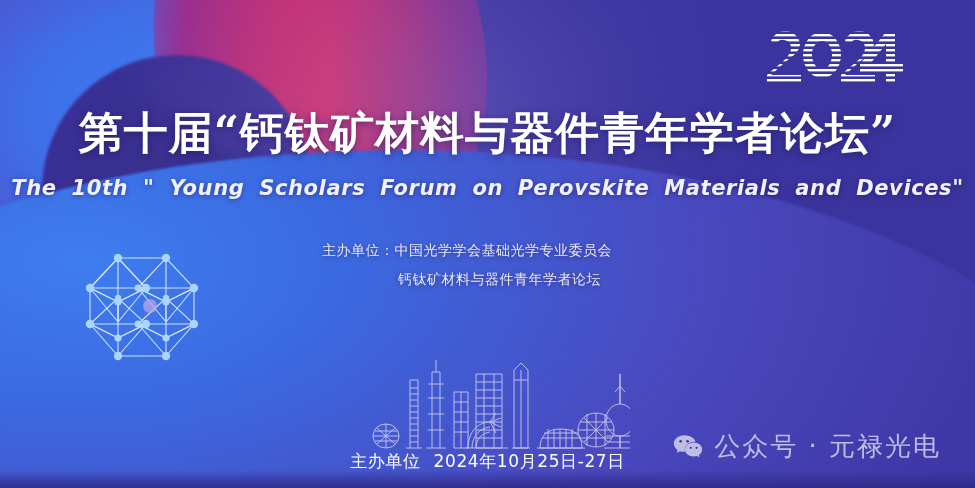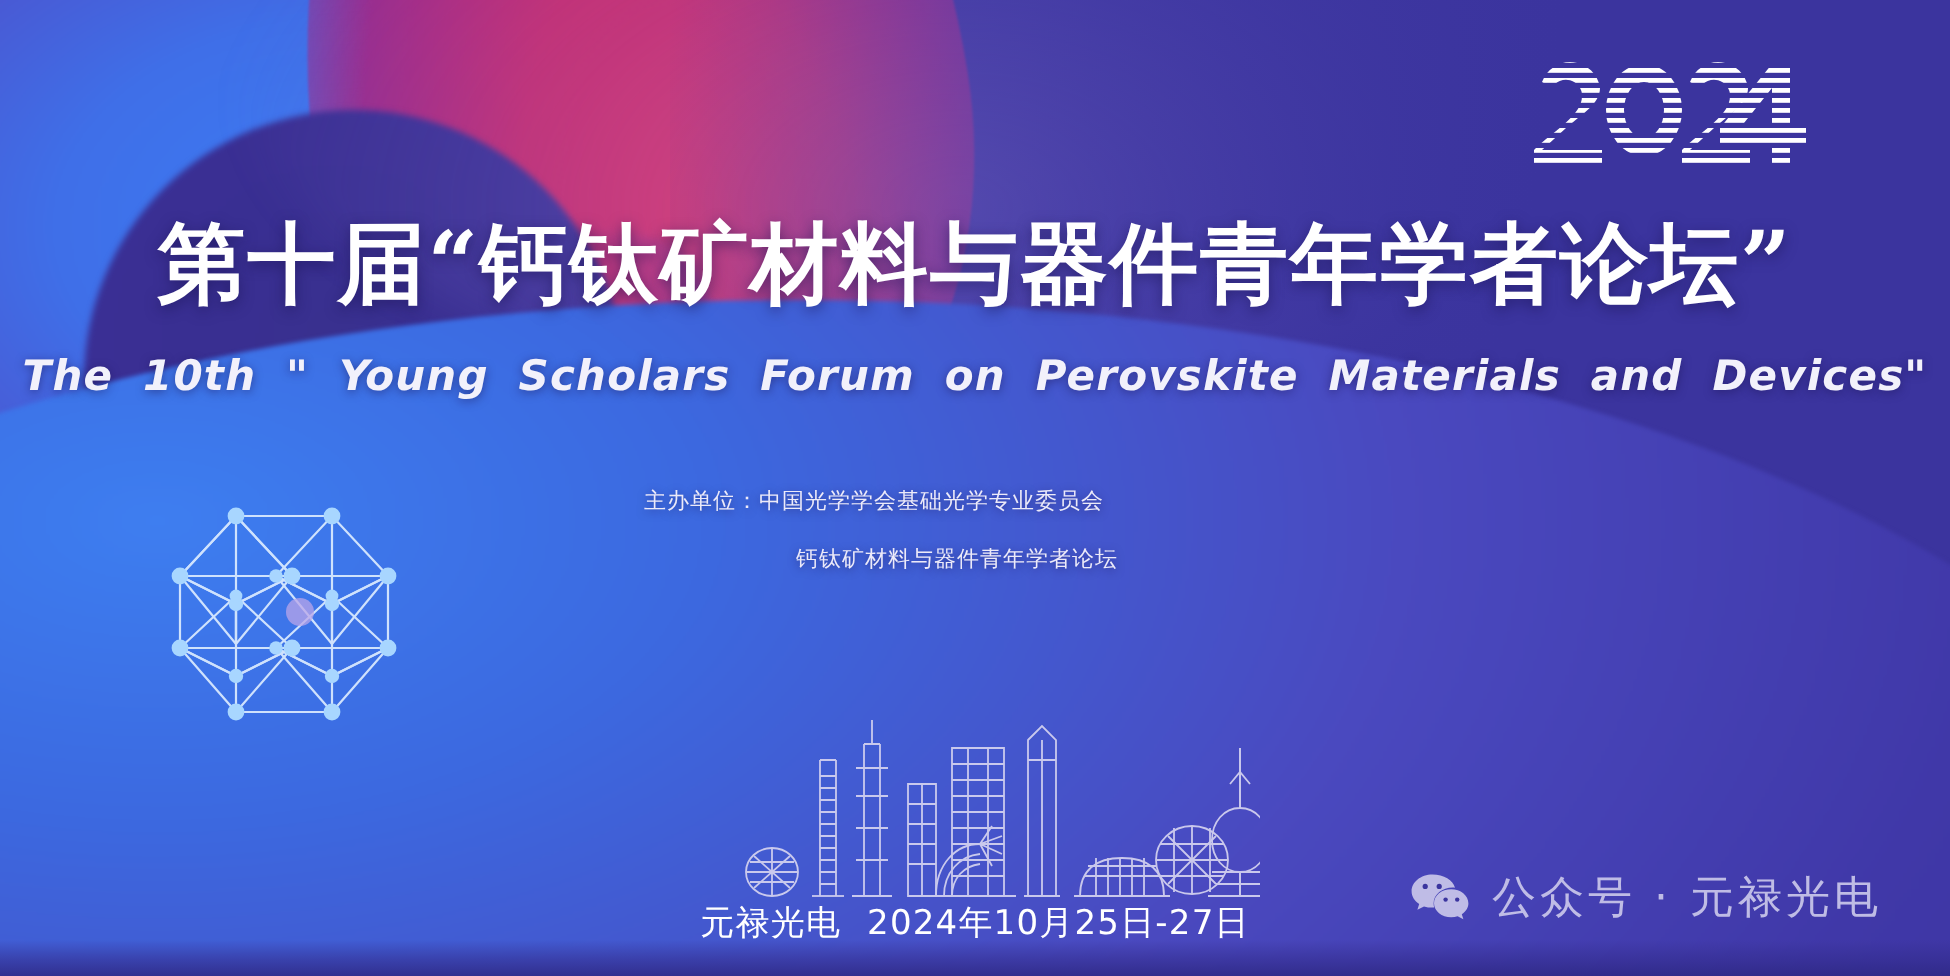--- a/index.html
+++ b/index.html
@@ -171,22 +171,22 @@
     white-space: nowrap;
     text-shadow: 0 1px 5px rgba(25,18,80,0.5);
   }
 
   
   .org-block {
     position: absolute;
     left: 322px;
     top: 237px;
     color: #eceaf9;
-    font-family: Liberation Sans, sans-serif;
-    font-size: 11px;
+    font-family: Liberation Mono, monospace;
+    font-size: 14px;
     line-height: 29px;
     letter-spacing: 0.5px;
     text-shadow: 0 1px 4px rgba(25,18,80,0.5);
   }
   .org-row { white-space: nowrap; }
   .org-row.indented { padding-left: 76px; }
 
   
   .lattice {
     position: absolute;
@@ -226,21 +226,21 @@
   
   .watermark {
     position: absolute;
     right: 34px;
     bottom: 24px;
     display: flex;
     align-items: center;
     gap: 11px;
     color: #c9c6ea;
     font-family: "DejaVu Sans", "Liberation Sans", sans-serif;
-    font-size: 22px;
+    font-size: 26px;
     letter-spacing: 2px;
     opacity: 0.93;
   }
   .watermark .wechat-icon {
     width: 30px;
     height: 26px;
     flex: none;
   }
   .watermark .wechat-icon svg { display: block; width: 100%; height: 100%; }
 </style>
@@ -391,21 +391,21 @@
 
           <path d="M248,90 v-12 c-8,0 -14,-7 -14,-16 c0,-9 6,-16 14,-16 v-30"></path>
           <path d="M248,46 c8,0 14,7 14,16 c0,9 -6,16 -14,16 v12"></path>
           <path d="M234,78 h28 M232,90 h34 M236,84 h24"></path>
           <path d="M248,16 v30 M243,34 l5,-6 l5,6"></path>
         </g>
       </svg>
     </div>
 
     <div class="venue-date">
-      <span class="vd-city">元禄光电</span><span class="vd-date">2024年10月25日-27日</span>
+      <span class="vd-city">主办单位</span><span class="vd-date">2024年10月25日-27日</span>
     </div>
 
     <div class="watermark">
       <span class="wechat-icon">
         <svg viewBox="0 0 30 26" xmlns="http://www.w3.org/2000/svg" aria-hidden="true">
           <path d="M11.2,1.2 C5.4,1.2 0.8,5.0 0.8,9.6 c0,2.6 1.5,4.9 3.8,6.4 l-0.9,2.9 l3.3,-1.7 c1.3,0.4 2.7,0.6 4.2,0.6 c0.3,0 0.6,0 0.9,0 c-0.2,-0.7 -0.3,-1.4 -0.3,-2.1 c0,-4.4 4.3,-7.9 9.6,-7.9 c0.4,0 0.7,0 1.1,0.1 C21.6,4.0 16.9,1.2 11.2,1.2 z" fill="#c9c6ea"></path>
           <circle cx="7.6" cy="7.2" r="1.3" fill="#3b349e"></circle>
           <circle cx="14.6" cy="7.2" r="1.3" fill="#3b349e"></circle>
           <path d="M29.2,15.6 c0,-3.9 -3.9,-7.0 -8.6,-7.0 c-4.8,0 -8.6,3.1 -8.6,7.0 c0,3.9 3.9,7.0 8.6,7.0 c1.1,0 2.2,-0.2 3.2,-0.5 l2.9,1.5 l-0.8,-2.5 C27.9,19.8 29.2,17.8 29.2,15.6 z" fill="#c9c6ea"></path>
           <circle cx="17.8" cy="13.8" r="1.1" fill="#3b349e"></circle>

